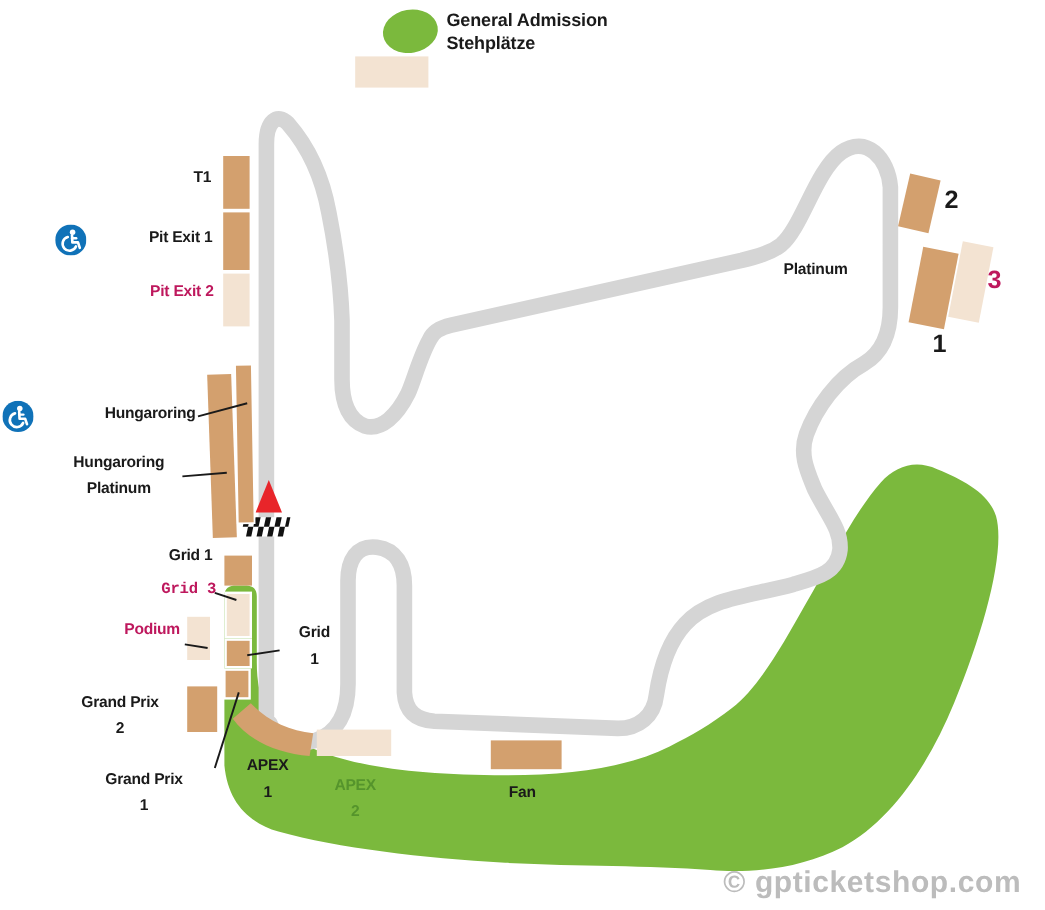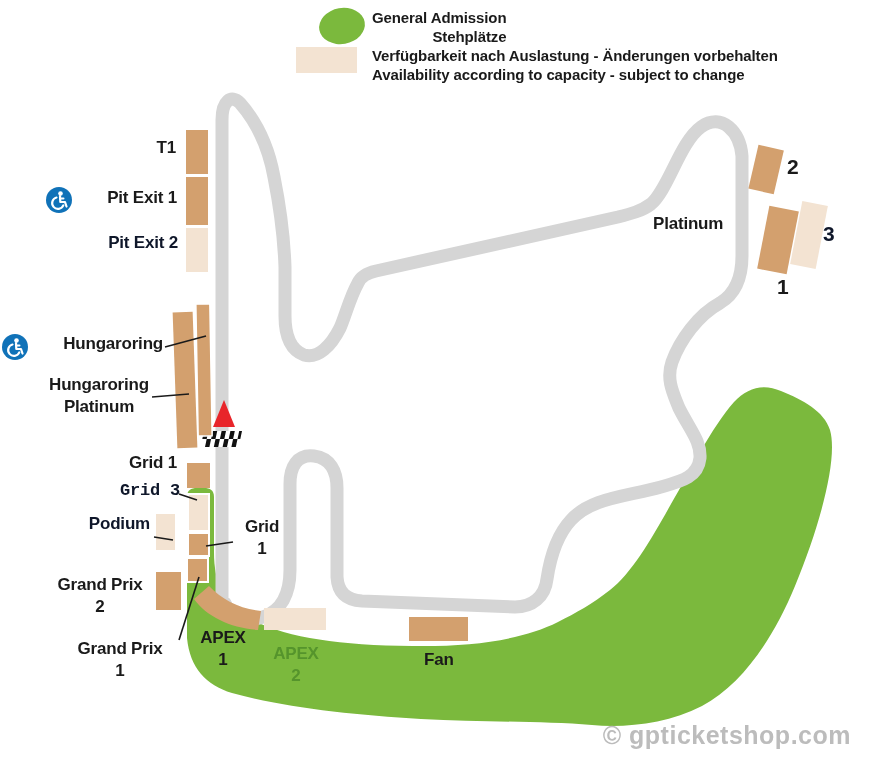--- a/index.html
+++ b/index.html
@@ -2,26 +2,26 @@
 <html><head>
 <meta charset="utf-8">
 <style>
   html,body{margin:0;padding:0;background:#fff;}
   .stage{
     position:relative;width:871px;height:758px;background:#ffffff;overflow:hidden;
     font-family:"Liberation Sans",sans-serif;
   }
   svg.maplayer{position:absolute;left:0;top:0;}
   .lbl{
-    position:absolute;font-weight:700;font-size:17px;line-height:22px;color:#1a1a1a;
+    position:absolute;font-weight:700;font-size:13px;line-height:22px;color:#1a1a1a;
     white-space:pre-line;letter-spacing:-0.2px;
   }
   .lbl.right{text-align:right;}
   .lbl.center{text-align:center;}
-  .lbl.gray{color:#0f172a;}
+  .lbl.gray{color:#be185d;}
   .lbl.greentxt{color:#55942c;}
   .legendtxt{
     position:absolute;font-weight:700;font-size:15px;line-height:19px;color:#1a1a1a;
     white-space:pre-line;letter-spacing:-0.1px;
   }
   .watermark{
     position:absolute;font-weight:700;font-size:25px;color:#bcbcbc;letter-spacing:0.5px;
   }
   .wheel{position:absolute;width:26px;height:26px;}
 </style>
@@ -148,24 +148,22 @@
     <path d="M10.5 10.5 A5.8 5.8 0 1 0 17.3 18.4" fill="none" stroke="#ffffff" stroke-width="2.2" stroke-linecap="round"></path>
   </svg>
   <svg class="wheel" style="left:2px;top:334px;" viewBox="0 0 26 26">
     <circle cx="13" cy="13" r="13" fill="#1072b8"></circle>
     <circle cx="14.5" cy="6.5" r="2.3" fill="#ffffff"></circle>
     <path d="M14 9 L14.3 15 L19 15 L20.5 19.5" fill="none" stroke="#ffffff" stroke-width="2.2" stroke-linecap="round" stroke-linejoin="round"></path>
     <path d="M14.1 11.5 L17.5 11.5" stroke="#ffffff" stroke-width="2" stroke-linecap="round"></path>
     <path d="M10.5 10.5 A5.8 5.8 0 1 0 17.3 18.4" fill="none" stroke="#ffffff" stroke-width="2.2" stroke-linecap="round"></path>
   </svg>
 
-  <div class="legendtxt" style="left:372px;top:8px;text-align:right;">General Admission
+  <div class="legendtxt" style="left:372px;top:8px;">General Admission
 Stehplätze</div>
-  <div class="legendtxt" style="left:372px;top:46px;">Verfügbarkeit nach Auslastung - Änderungen vorbehalten
-Availability according to capacity - subject to change</div>
 
   <div class="lbl right" style="right:695px;top:137px;">T1</div>
   <div class="lbl right" style="right:694px;top:187px;text-align:center;">Pit Exit 1</div>
   <div class="lbl right gray" style="right:693px;top:232px;">Pit Exit 2</div>
   <div class="lbl right" style="right:708px;top:333px;">Hungaroring</div>
   <div class="lbl center" style="left:14px;top:374px;width:170px;">Hungaroring
 Platinum</div>
   <div class="lbl right" style="right:694px;top:440px;margin-top:12px;">Grid 1</div>
   <div class="lbl right gray" style="right:691px;top:480px;font-family:Liberation Mono, monospace;">Grid 3</div>
   <div class="lbl right gray" style="right:721px;top:513px;">Podium</div>

